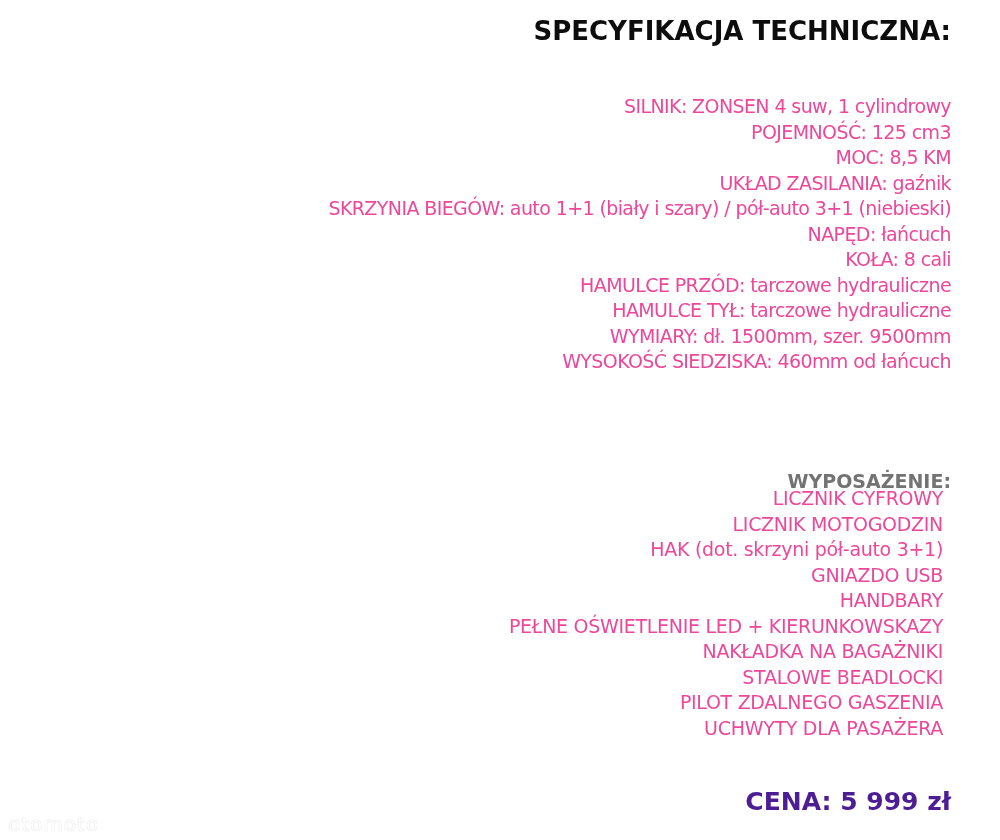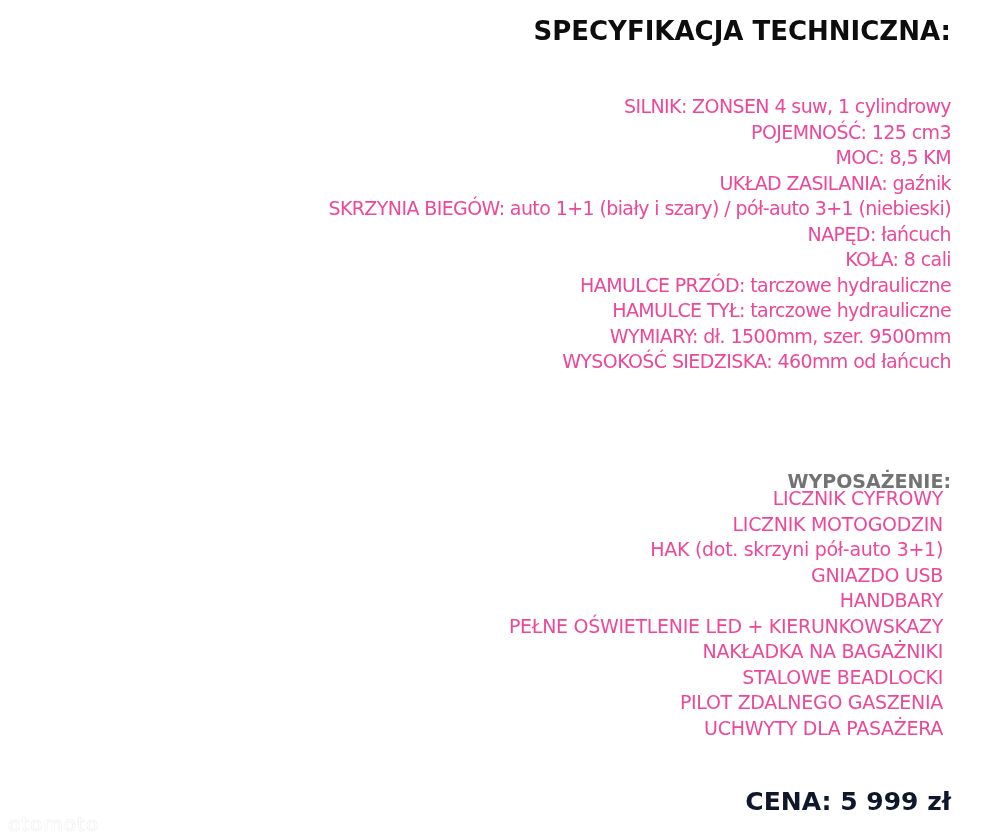--- a/index.html
+++ b/index.html
@@ -71,21 +71,21 @@
       letter-spacing: -0.3px;
     }
     .price {
       position: absolute;
       left: 0; right: 0;
       top: 785px;
       font-family: "DejaVu Sans", sans-serif;
       font-weight: bold;
       font-size: 25px;
       line-height: 34px;
-      color: #0f172a;
+      color: #4c1d95;
     }
     .watermark {
       position: absolute;
       left: 8px;
       top: 812px;
       font-family: "DejaVu Sans", sans-serif;
       font-size: 20px;
       color: #ffffff;
       text-shadow: 0 0 1px #d8d8d8, 0 0 1px #d8d8d8;
       letter-spacing: 1px;

